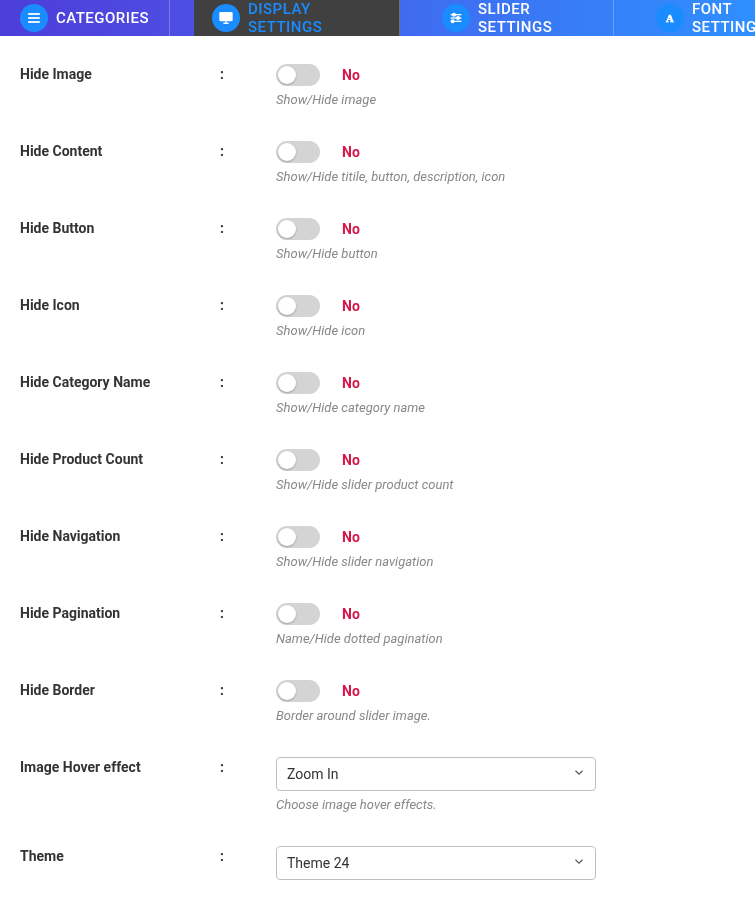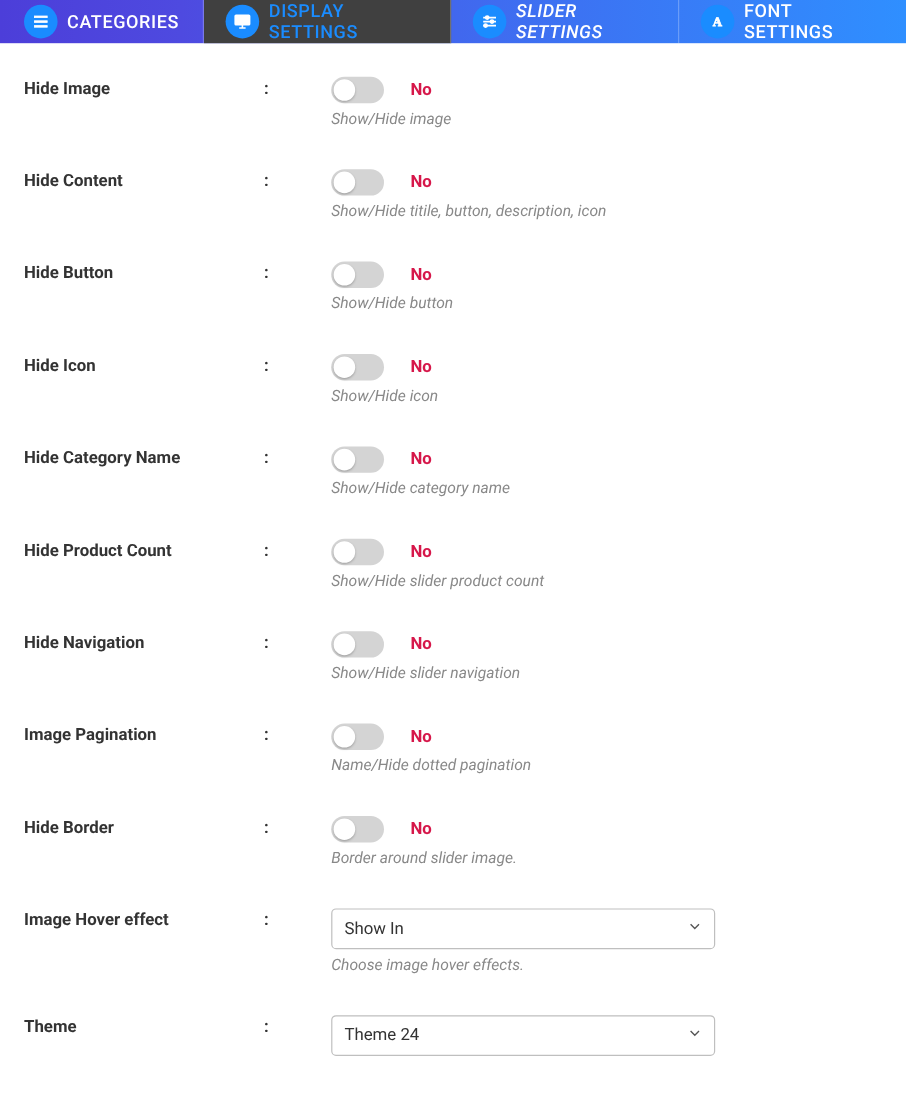--- a/index.html
+++ b/index.html
@@ -48,20 +48,21 @@
   .tab .icon-circle svg {
     width: 16px;
     height: 16px;
     fill: #fff;
     stroke: #fff;
   }
   .tabs-wrapper {
     position: relative;
     display: flex;
     width: 100%;
+    gap: 24px;
   }
   .tabs-wrapper .bg-strip {
     position: absolute;
     inset: 0;
     background: linear-gradient(90deg, #4c3ed9 0%, #4e4ae0 20%, #3f6cf0 55%, #2f8fff 100%);
     z-index: 0;
   }
   .tabs-wrapper .tab {
     position: relative;
     z-index: 1;
@@ -193,21 +194,21 @@
     <span class="icon-circle">
       <svg viewBox="0 0 24 24" fill="none" stroke="#fff" stroke-width="2">
           <rect x="3" y="4" width="18" height="12" rx="1"></rect>
           <line x1="8" y1="20" x2="16" y2="20"></line>
           <line x1="12" y1="16" x2="12" y2="20"></line>
         </svg>
     </span>
     <span>DISPLAY SETTINGS</span>
   </div>
 
-  <div class="tab" style="width:190px;font-style:italic;">
+  <div class="tab" style="width:190px;">
     <span class="icon-circle">
       <svg viewBox="0 0 24 24" fill="none" stroke="#fff" stroke-width="2">
           <line x1="4" y1="7" x2="20" y2="7"></line>
           <circle cx="9" cy="7" r="2" fill="#fff"></circle>
           <line x1="4" y1="12" x2="20" y2="12"></line>
           <circle cx="15" cy="12" r="2" fill="#fff"></circle>
           <line x1="4" y1="17" x2="20" y2="17"></line>
           <circle cx="7" cy="17" r="2" fill="#fff"></circle>
         </svg>
     </span>
@@ -318,21 +319,21 @@
         <div class="toggle">
             <div class="knob"></div>
           </div>
         <span class="toggle-state">No</span>
       </div>
       <div class="hint">Show/Hide slider navigation</div>
     </div>
   </div>
 
   <div class="row">
-    <div class="col-label">Image Pagination</div>
+    <div class="col-label">Hide Pagination</div>
     <div class="col-sep">:</div>
     <div class="col-control">
       <div class="toggle-line">
         <div class="toggle">
             <div class="knob"></div>
           </div>
         <span class="toggle-state">No</span>
       </div>
       <div class="hint">Name/Hide dotted pagination</div>
     </div>
@@ -351,21 +352,21 @@
       <div class="hint">Border around slider image.</div>
     </div>
   </div>
 
   <div class="row">
     <div class="col-label">Image Hover effect</div>
     <div class="col-sep">:</div>
     <div class="col-control">
       <div class="select-wrap">
         <div class="select">
-          <span>Show In</span>
+          <span>Zoom In</span>
         </div>
         <span class="chev">
           <svg viewBox="0 0 24 24">
               <polyline points="6 9 12 15 18 9"></polyline>
             </svg>
         </span>
       </div>
       <div class="hint">Choose image hover effects.</div>
     </div>
   </div>

